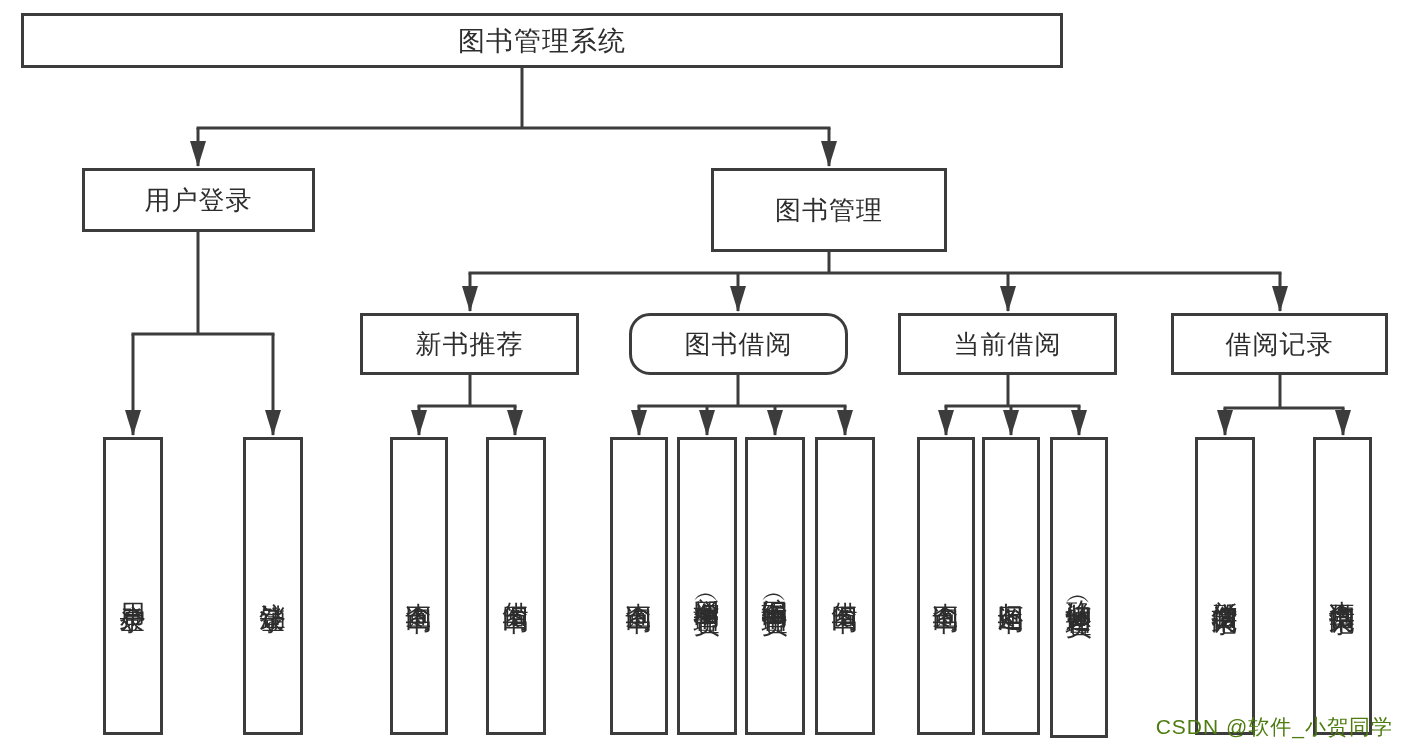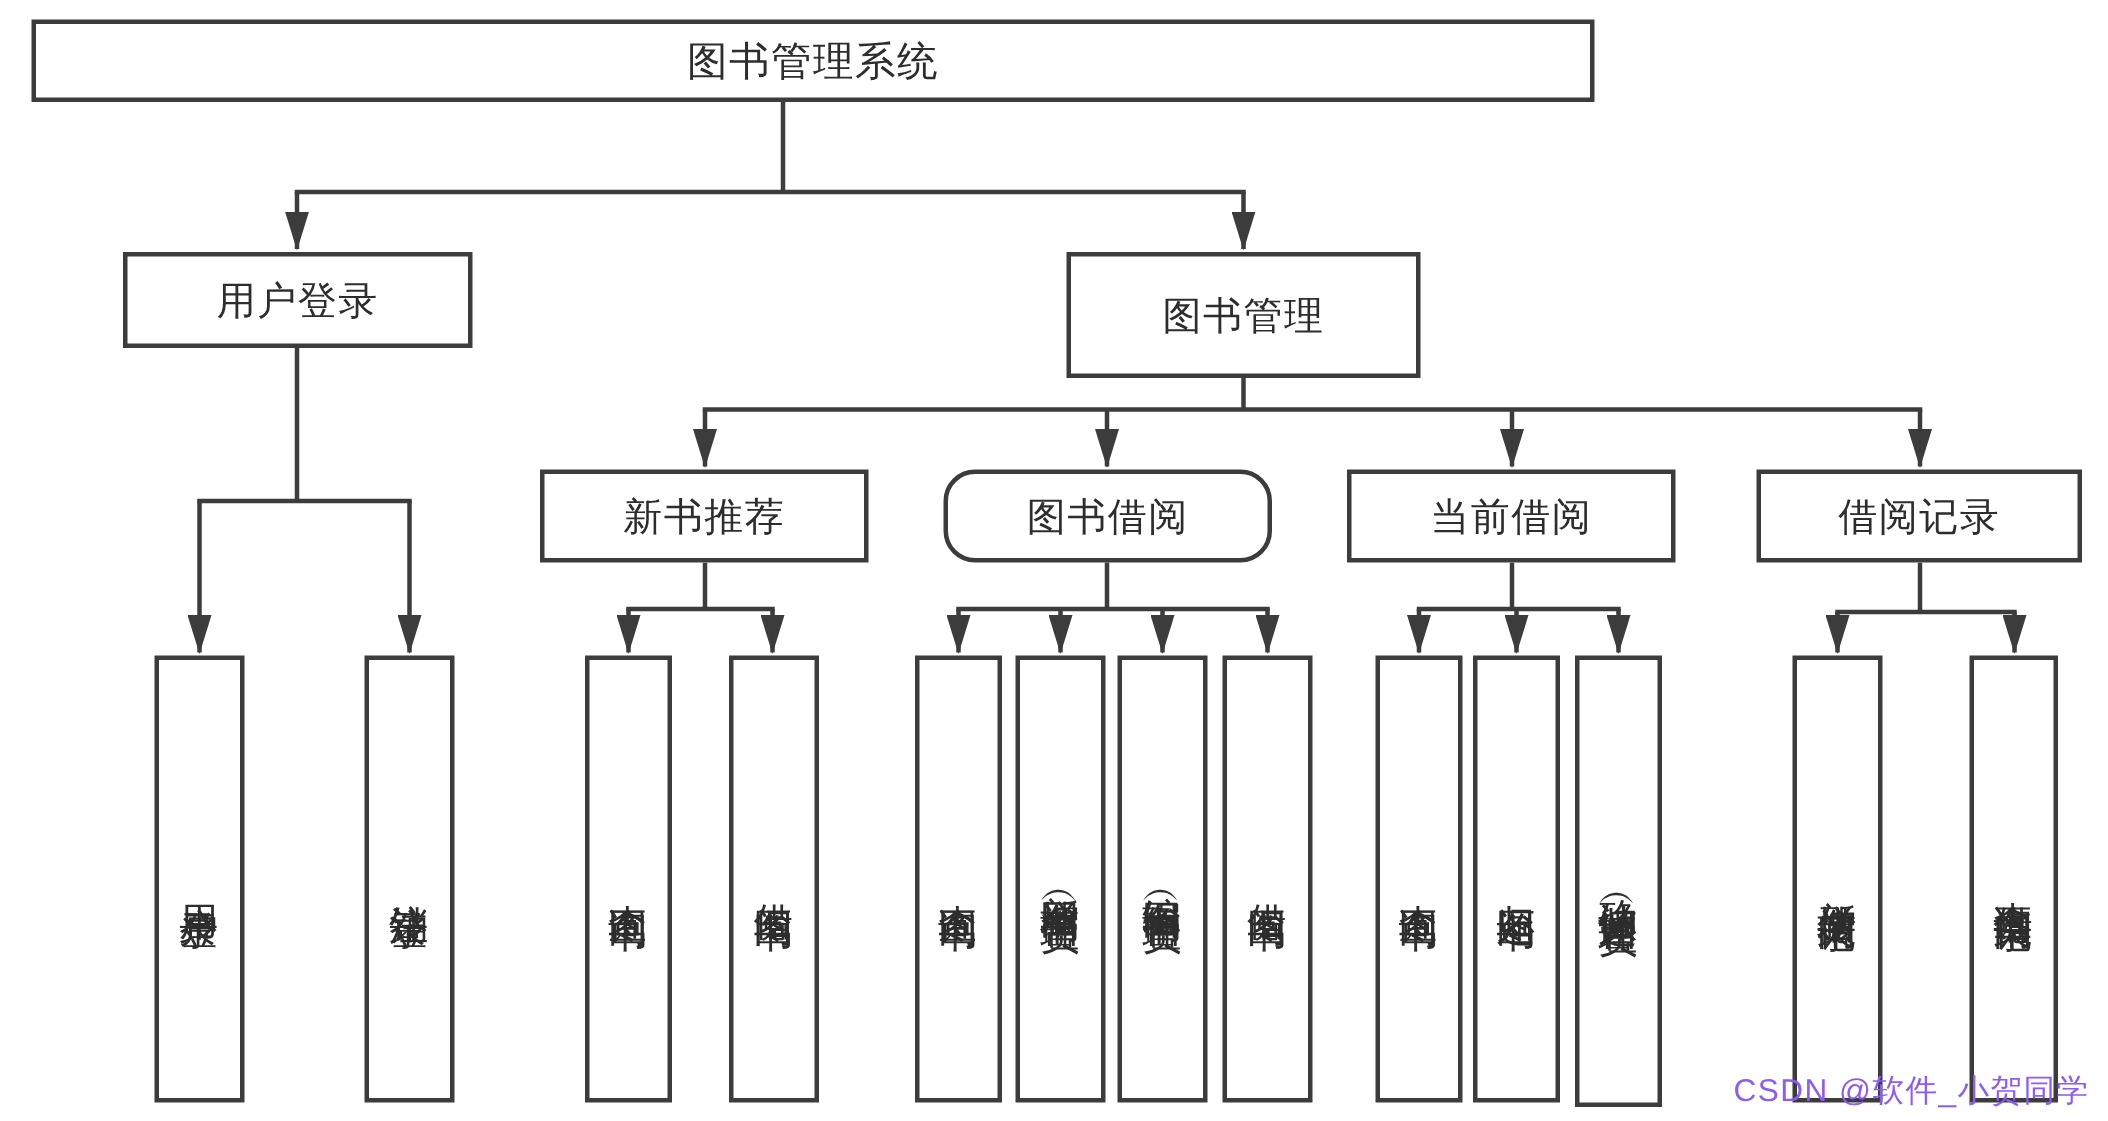--- a/index.html
+++ b/index.html
@@ -49,21 +49,21 @@
     writing-mode: vertical-rl;
     font-size: 26px;
     letter-spacing: 2px;
     line-height: 1.0;
   }
   .watermark {
     position: absolute;
     right: 12px;
     bottom: 6px;
     font-size: 21px;
-    color: #8b5cf6;
+    color: #4d7c0f;
     letter-spacing: 1px;
     white-space: nowrap;
     z-index: 3;
   }
 </style>
 </head>
 <body>
 
 <div class="canvas">
 

